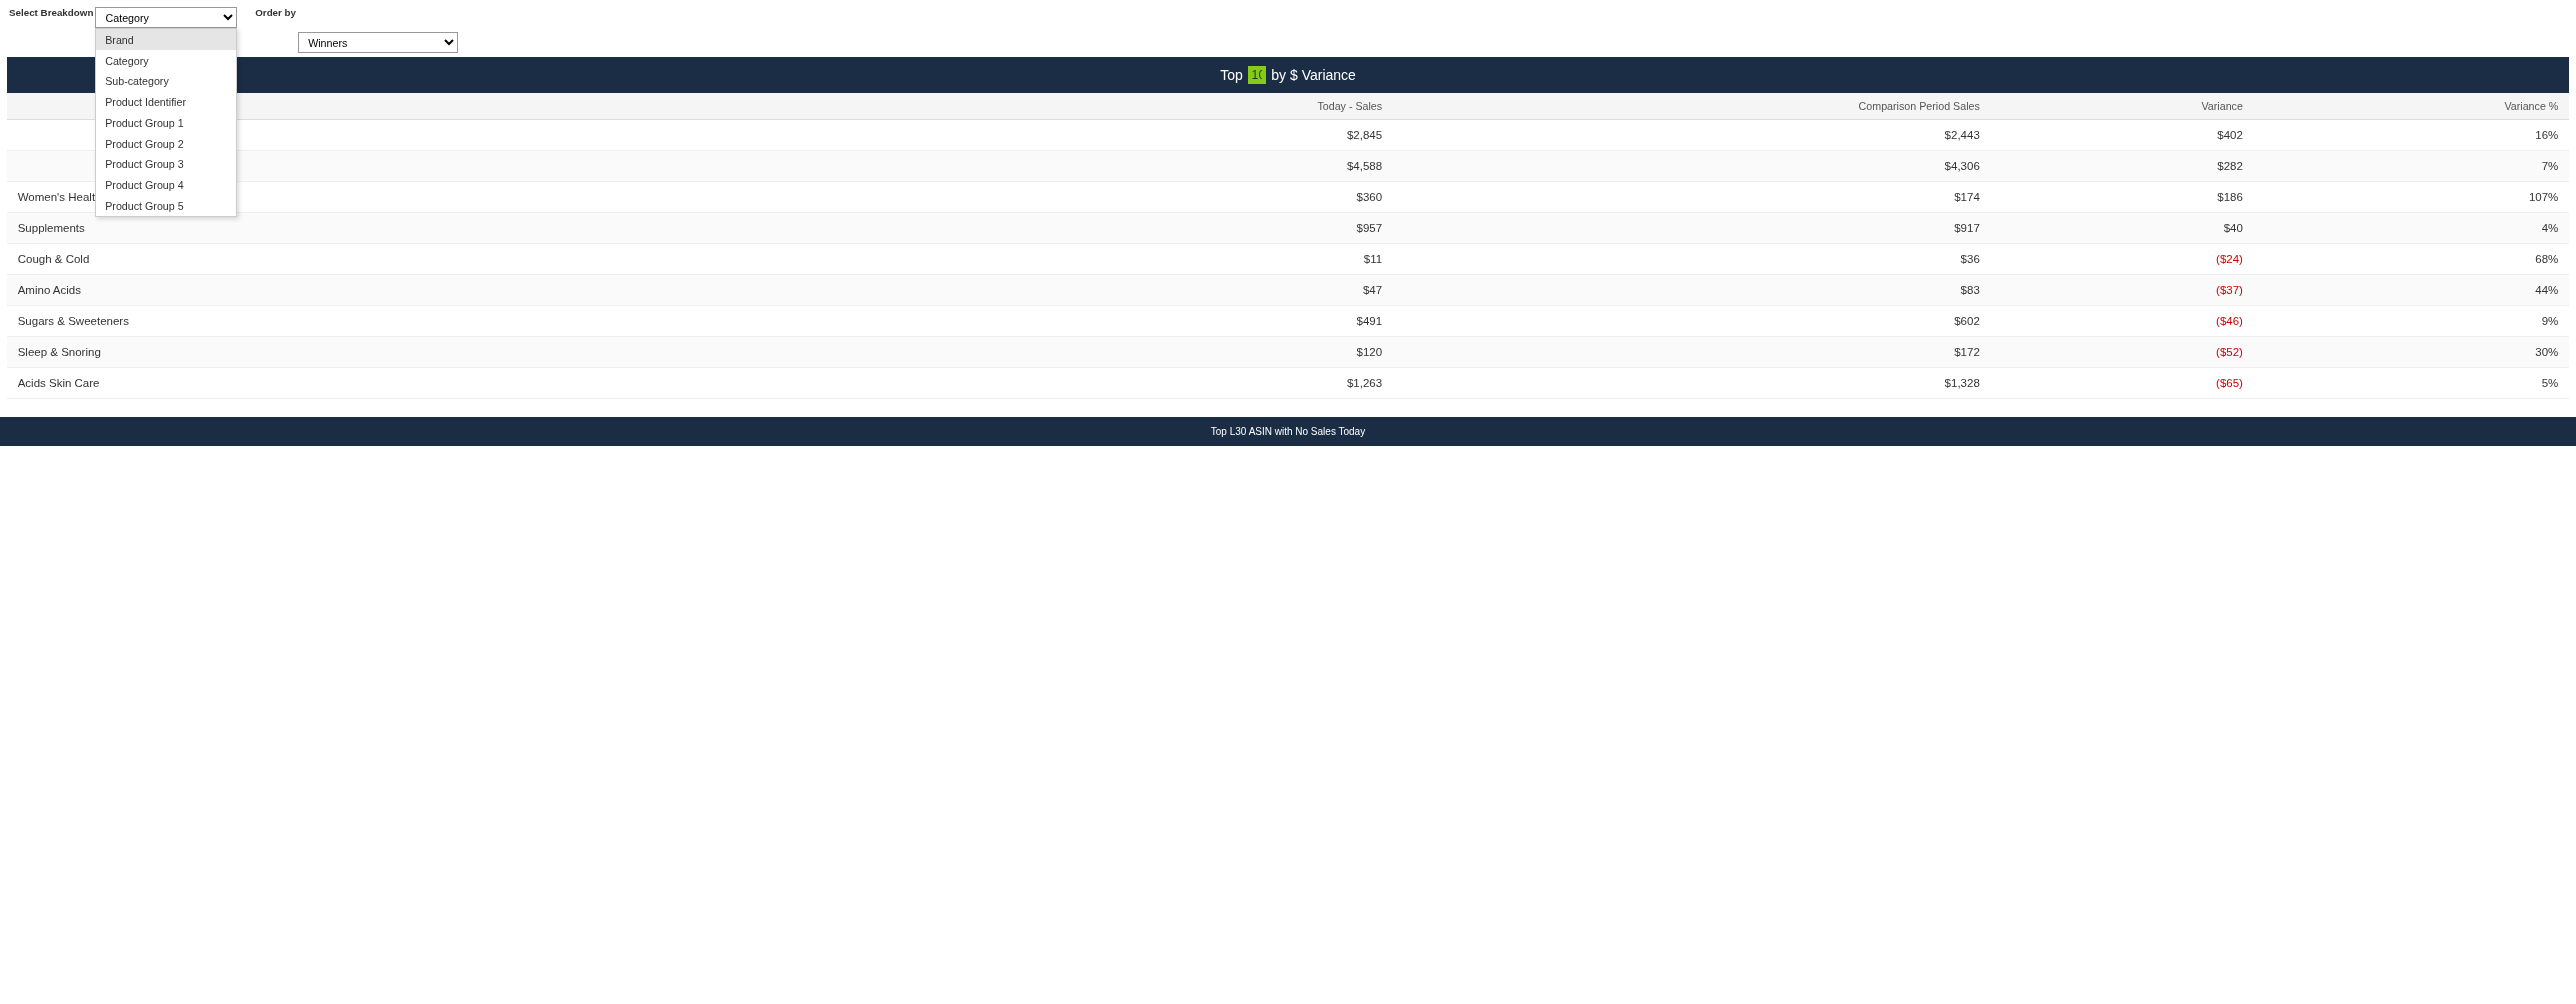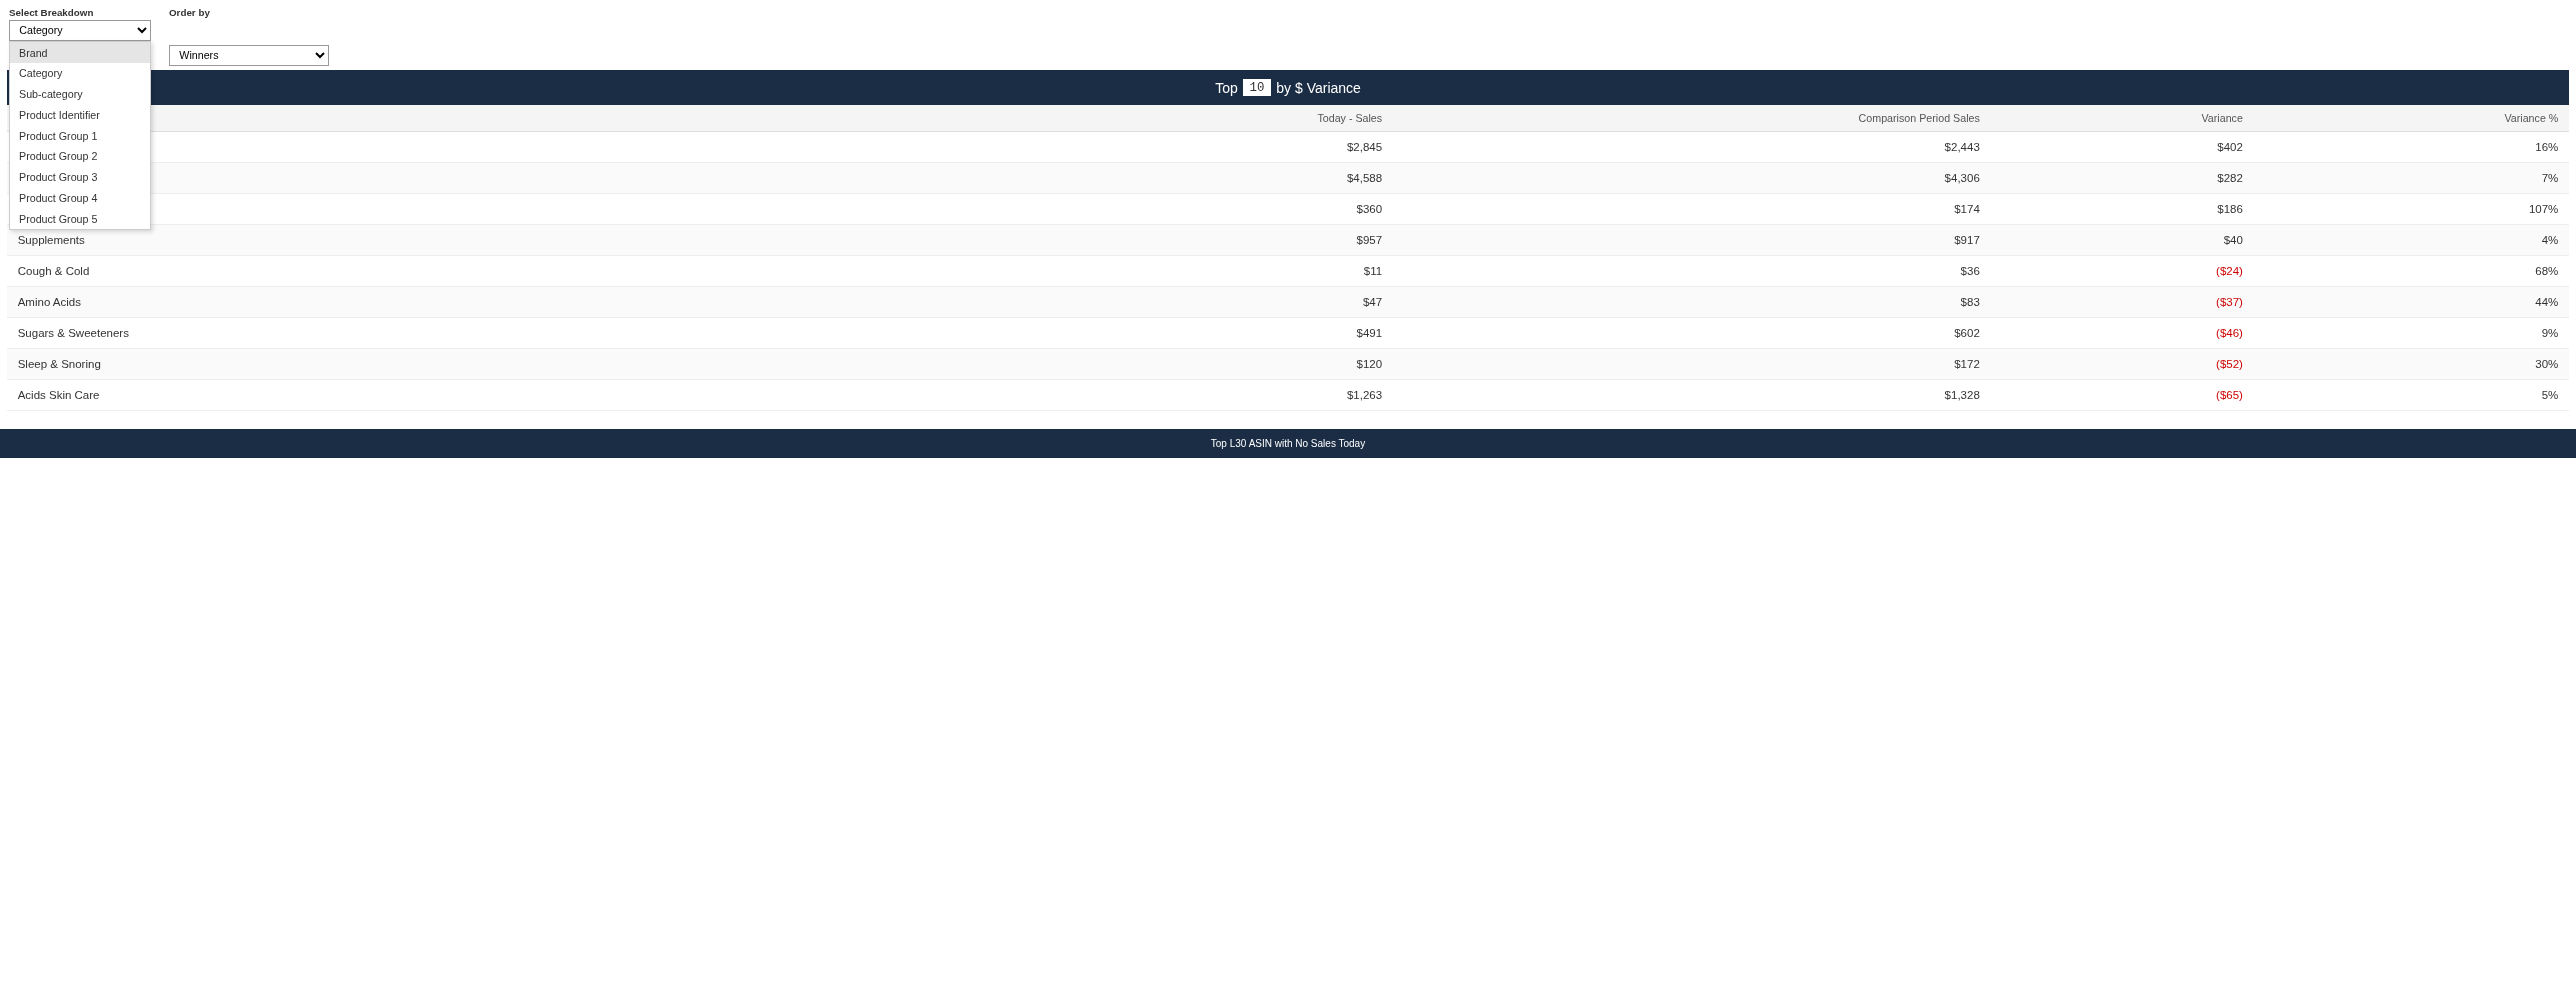--- a/index.html
+++ b/index.html
@@ -13,21 +13,21 @@
     .top-controls {
       display: flex;
       align-items: flex-start;
       padding: 7px 9px 3.6px 9px;
       gap: 18px;
       position: relative;
     }
 
     .control-group {
       display: flex;
-      flex-direction: column;
+      flex-direction: row;
       gap: 1.8px;
     }
 
     .control-label {
       font-size: 9.8px;
       font-weight: bold;
       color: #333;
     }
 
     select {
@@ -88,28 +88,27 @@
       padding: 9px;
       font-size: 14px;
       font-weight: normal;
       display: flex;
       align-items: center;
       justify-content: center;
       gap: 5.3px;
     }
 
     .top-n-input {
-      background: #ffffff;
+      background: #84cc16;
       color: #333;
       border: none;
-      width: 28px;
+      width: 18px;
       text-align: center;
       font-size: 12.4px;
       padding: 1.8px 3.6px;
-      font-family: Liberation Mono, monospace;
     }
 
     .data-table {
       width: 100%;
       border-collapse: collapse;
     }
 
     .data-table thead tr {
       background: #f5f5f5;
       border-bottom: 0.9px solid #ddd;

